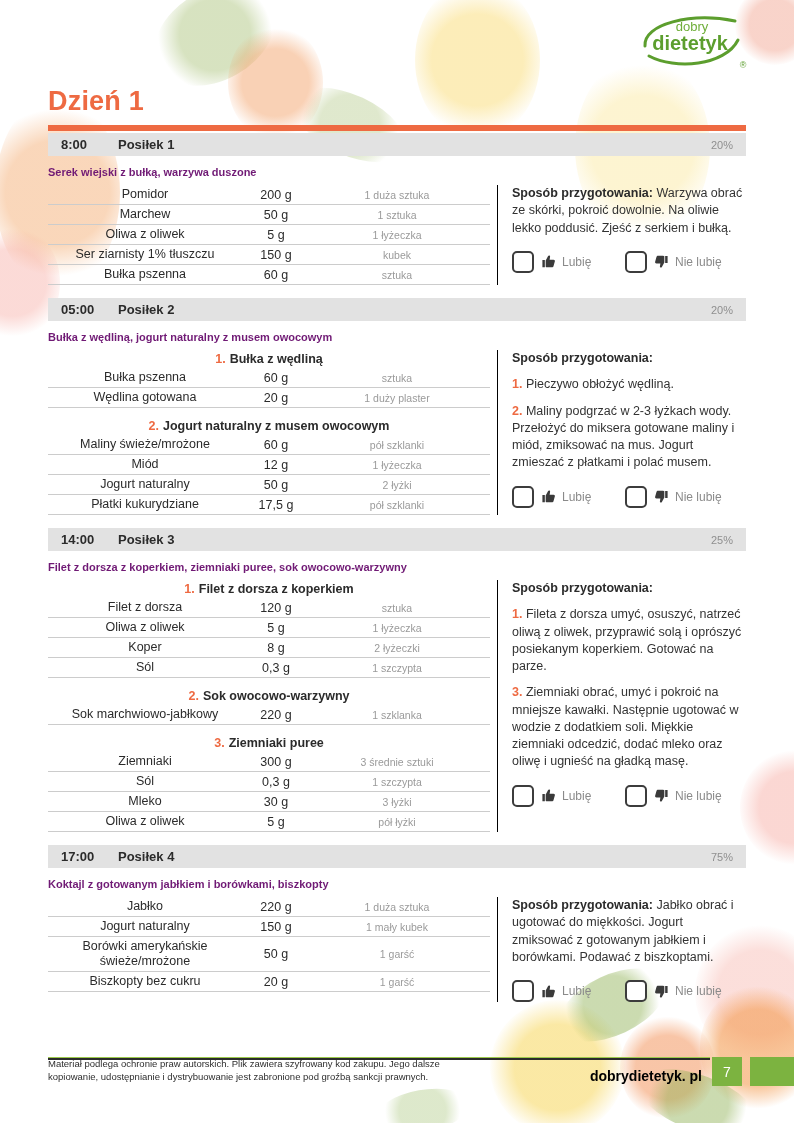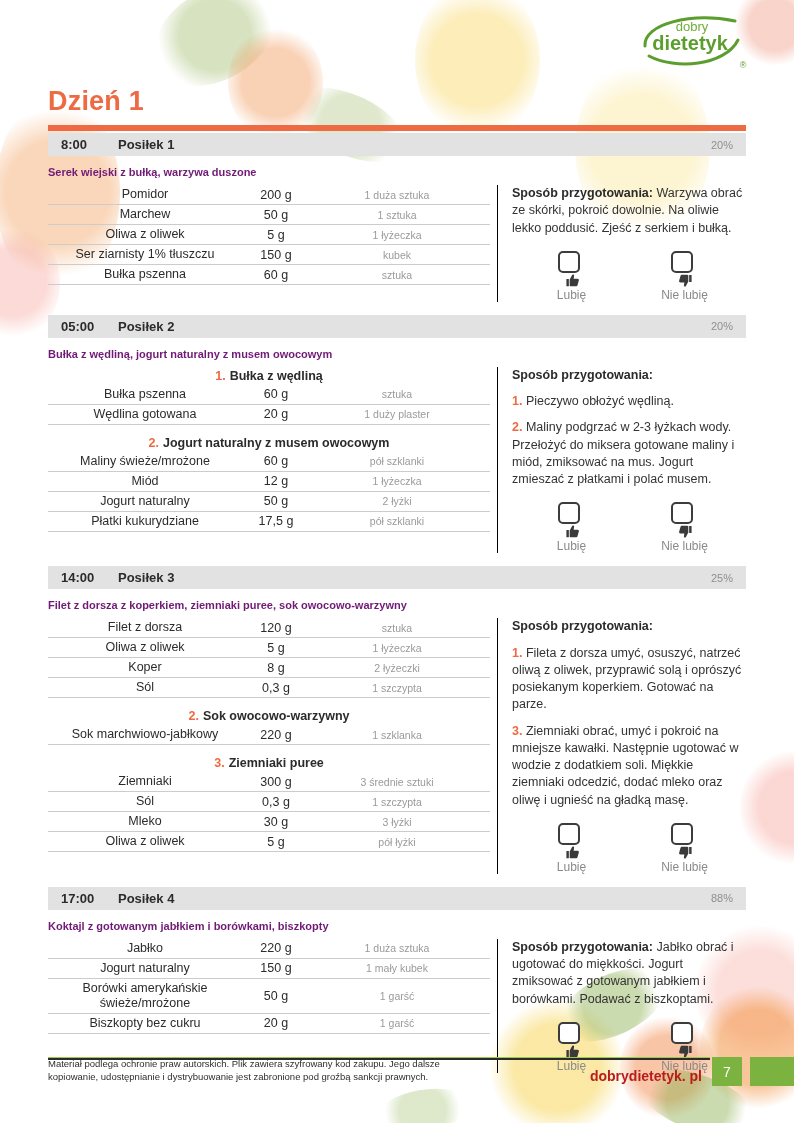--- a/index.html
+++ b/index.html
@@ -46,30 +46,30 @@
   .sec-num{color:#EE6A42;margin-right:4px;}
   .row{display:flex;align-items:center;border-bottom:1px solid #ccc;padding:2px 0;min-height:14px;}
   .ing-name{width:194px;font-size:12.5px;color:#2b2b2b;padding-right:6px;line-height:1.2;}
   .ing-amt{width:56px;font-size:12.5px;color:#2b2b2b;}
   .ing-measure{flex:1;font-size:10.5px;color:#9a9a9a;}
   .prep{font-size:12.5px;color:#333;line-height:1.38;}
   .prep b{color:#2b2b2b;}
   .prep-step{margin-top:9px;}
   .step-num{color:#EE6A42;font-weight:700;}
   .like-row{display:flex;margin-top:14px;}
-  .like-item{display:flex;align-items:center;width:113px;flex-direction:column;}
+  .like-item{display:flex;align-items:center;width:113px;}
   .cbx{width:18px;height:18px;border:2px solid #3c3c3c;border-radius:5px;background:#fff;flex:0 0 auto;}
   .thumb{margin-left:7px;display:flex;align-items:center;}
   .like-label{font-size:12px;color:#8a8a8a;margin-left:6px;white-space:nowrap;}
 
   
   .footer{position:absolute;left:0;top:1057px;width:794px;z-index:1;}
   .footer-line{margin-left:48px;width:662px;height:3px;background:linear-gradient(to bottom,#9CC94B 0 45%,#2b2b2b 45% 100%);}
   .disclaimer{position:absolute;left:48px;top:0;width:396px;font-size:9.5px;color:#2e2e2e;line-height:1.4;}
-  .site{position:absolute;left:540px;top:11px;width:162px;text-align:right;font-size:14px;font-weight:700;color:#b91c1c;}
+  .site{position:absolute;left:540px;top:11px;width:162px;text-align:right;font-size:14px;font-weight:700;color:#000000;}
   .page-box{position:absolute;left:712px;top:0;width:30px;height:29px;background:#7CB340;color:#fff;display:flex;align-items:center;justify-content:center;font-size:14px;}
   .page-tail{position:absolute;left:750px;top:0;width:44px;height:29px;background:#7CB340;}
 </style>
 </head>
 <body>
 
 <div class="decor d-orange1"></div>
 <div class="decor d-leaf1"></div>
 <div class="decor d-mandarin"></div>
 <div class="decor d-leaf2"></div>
@@ -235,20 +235,21 @@
       </div>
       <div class="meal">
         <div class="meal-bar">
           <div class="meal-time">14:00</div>
           <div class="meal-name">Posiłek 3</div>
           <div class="meal-pct">25%</div>
         </div>
         <div class="dish">Filet z dorsza z koperkiem, ziemniaki puree, sok owocowo-warzywny</div>
         <div class="meal-body">
           <div class="col-left">
+            <div class="sec-head"><span class="sec-num">1.</span><span>Filet z dorsza z koperkiem</span></div>
             <div class="row">
               <div class="ing-name">Filet z dorsza</div>
               <div class="ing-amt">120 g</div>
               <div class="ing-measure">sztuka</div>
             </div>
             <div class="row">
               <div class="ing-name">Oliwa z oliwek</div>
               <div class="ing-amt">5 g</div>
               <div class="ing-measure">1 łyżeczka</div>
             </div>
@@ -316,21 +317,21 @@
                 <span class="like-label">Nie lubię</span>
               </div>
             </div>
           </div>
         </div>
       </div>
       <div class="meal">
         <div class="meal-bar">
           <div class="meal-time">17:00</div>
           <div class="meal-name">Posiłek 4</div>
-          <div class="meal-pct">88%</div>
+          <div class="meal-pct">75%</div>
         </div>
         <div class="dish">Koktajl z gotowanym jabłkiem i borówkami, biszkopty</div>
         <div class="meal-body">
           <div class="col-left">
             <div class="row">
               <div class="ing-name">Jabłko</div>
               <div class="ing-amt">220 g</div>
               <div class="ing-measure">1 duża sztuka</div>
             </div>
             <div class="row">

